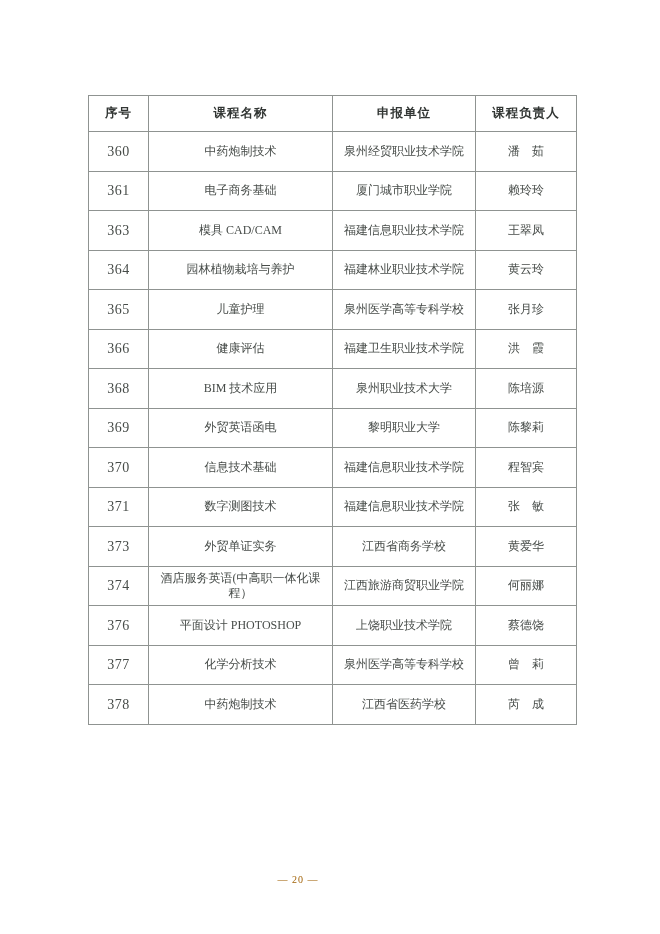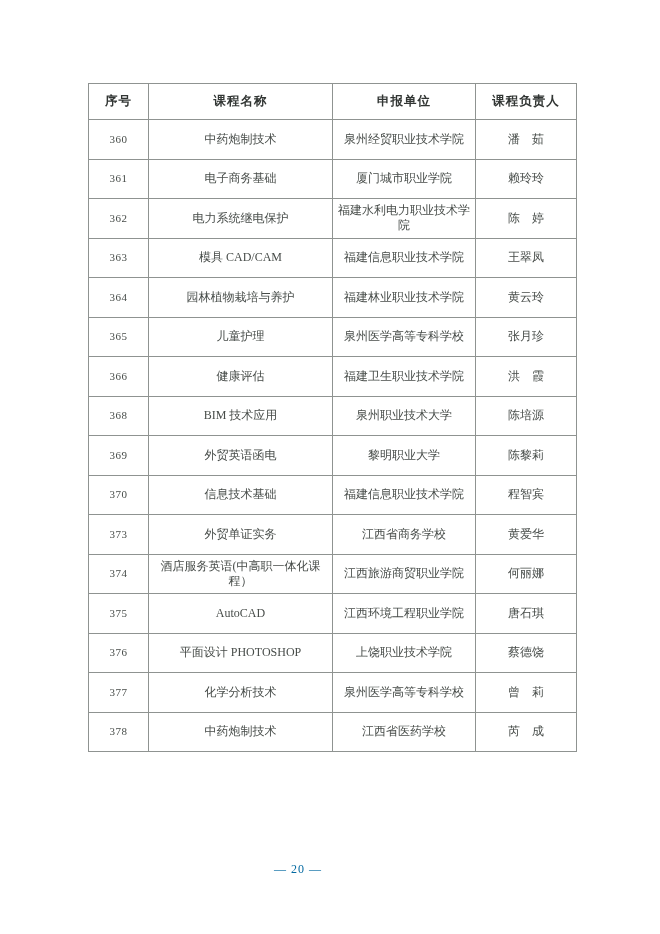--- a/index.html
+++ b/index.html
@@ -11,20 +11,21 @@
     width: 660px;
     height: 934px;
     position: relative;
     font-family: "Liberation Serif", "DejaVu Serif", serif;
     color: #474c49;
   }
   .page {
     position: absolute;
     inset: 0;
     background: #ffffff;
+    margin-top: 12px;
   }
   table.doc-table {
     position: absolute;
     left: 88px;
     top: 83px;
     width: 488px;
     border-collapse: collapse;
     table-layout: fixed;
   }
   .doc-table th,
@@ -42,31 +43,31 @@
     color: #323634;
     letter-spacing: 1px;
   }
   .doc-table td {
     height: 36.5px;
     font-size: 12px;
     line-height: 15px;
     color: #474c49;
   }
   .doc-table td.cell-index {
-    font-size: 11px;
+    font-size: 14px;
     letter-spacing: 0.5px;
   }
   .page-footer {
     position: absolute;
     top: 862px;
     left: 0;
     width: 596px;
     text-align: center;
-    font-size: 12px;
-    color: #0369a1;
+    font-size: 10px;
+    color: #a16207;
     letter-spacing: 1px;
   }
 </style>
 </head>
 <body>
 
 <div class="page">
 
   <table class="doc-table">
     <colgroup>
@@ -88,26 +89,20 @@
       <td class="cell-index">360</td>
       <td class="cell-course">中药炮制技术</td>
       <td class="cell-unit">泉州经贸职业技术学院</td>
       <td class="cell-leader">潘　茹</td>
     </tr>
         <tr>
       <td class="cell-index">361</td>
       <td class="cell-course">电子商务基础</td>
       <td class="cell-unit">厦门城市职业学院</td>
       <td class="cell-leader">赖玲玲</td>
-    </tr>
-        <tr>
-      <td class="cell-index">362</td>
-      <td class="cell-course">电力系统继电保护</td>
-      <td class="cell-unit">福建水利电力职业技术学院</td>
-      <td class="cell-leader">陈　婷</td>
     </tr>
         <tr>
       <td class="cell-index">363</td>
       <td class="cell-course">模具 CAD/CAM</td>
       <td class="cell-unit">福建信息职业技术学院</td>
       <td class="cell-leader">王翠凤</td>
     </tr>
         <tr>
       <td class="cell-index">364</td>
       <td class="cell-course">园林植物栽培与养护</td>
@@ -138,36 +133,36 @@
       <td class="cell-unit">黎明职业大学</td>
       <td class="cell-leader">陈黎莉</td>
     </tr>
         <tr>
       <td class="cell-index">370</td>
       <td class="cell-course">信息技术基础</td>
       <td class="cell-unit">福建信息职业技术学院</td>
       <td class="cell-leader">程智宾</td>
     </tr>
         <tr>
+      <td class="cell-index">371</td>
+      <td class="cell-course">数字测图技术</td>
+      <td class="cell-unit">福建信息职业技术学院</td>
+      <td class="cell-leader">张　敏</td>
+    </tr>
+        <tr>
       <td class="cell-index">373</td>
       <td class="cell-course">外贸单证实务</td>
       <td class="cell-unit">江西省商务学校</td>
       <td class="cell-leader">黄爱华</td>
     </tr>
         <tr>
       <td class="cell-index">374</td>
       <td class="cell-course">酒店服务英语(中高职一体化课程）</td>
       <td class="cell-unit">江西旅游商贸职业学院</td>
       <td class="cell-leader">何丽娜</td>
-    </tr>
-        <tr>
-      <td class="cell-index">375</td>
-      <td class="cell-course">AutoCAD</td>
-      <td class="cell-unit">江西环境工程职业学院</td>
-      <td class="cell-leader">唐石琪</td>
     </tr>
         <tr>
       <td class="cell-index">376</td>
       <td class="cell-course">平面设计 PHOTOSHOP</td>
       <td class="cell-unit">上饶职业技术学院</td>
       <td class="cell-leader">蔡德饶</td>
     </tr>
         <tr>
       <td class="cell-index">377</td>
       <td class="cell-course">化学分析技术</td>

